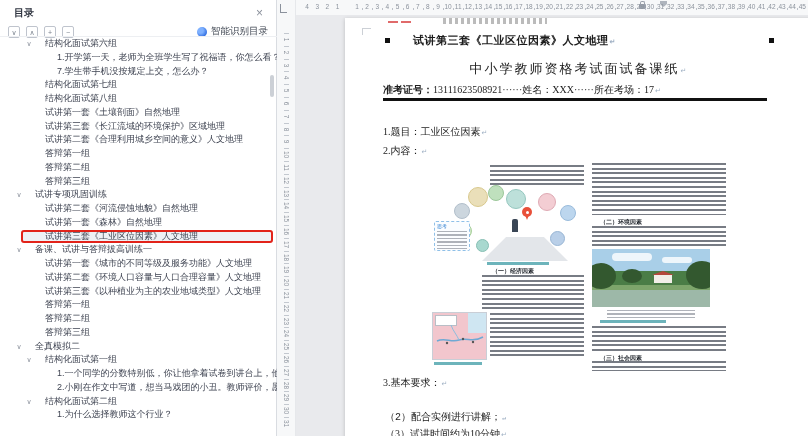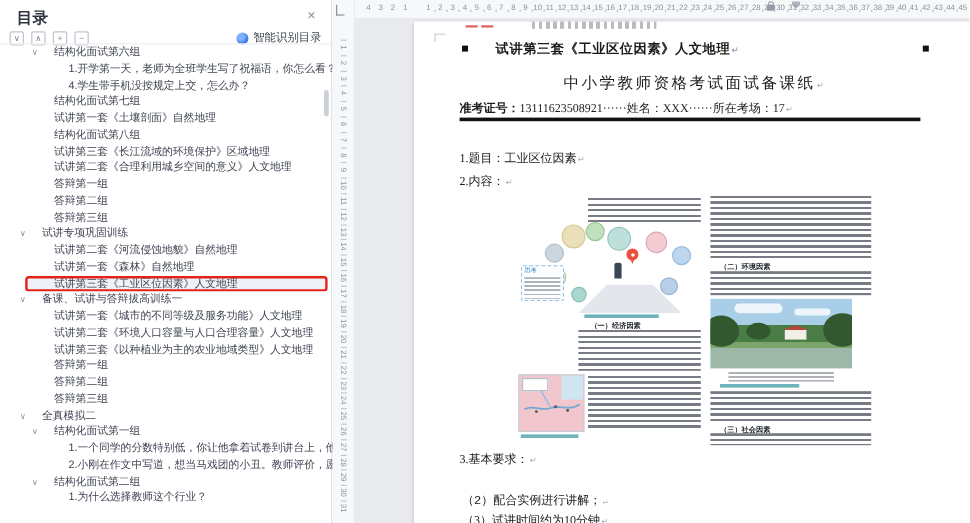--- a/index.html
+++ b/index.html
@@ -1,21 +1,21 @@
 <!DOCTYPE html>
 <html><head>
 <meta charset="utf-8">
 <style>
   html,body{margin:0;padding:0;}
   #app{position:relative;width:808px;height:436px;background:#fff;overflow:hidden;
        font-family:"Liberation Sans",sans-serif;-webkit-font-smoothing:antialiased;}
   
   .panel{position:absolute;left:0;top:0;width:277px;height:436px;background:#fff;
          border-right:1px solid #d9dce1;box-sizing:border-box;}
-  .panel-title{position:absolute;left:14px;top:6px;font-size:13px;font-weight:bold;color:#2f3440;}
+  .panel-title{position:absolute;left:14px;top:6px;font-size:10px;font-weight:bold;color:#2f3440;}
   .panel-close{position:absolute;left:256px;top:6px;font-size:12px;color:#8b919c;cursor:pointer;}
   .ptool{position:absolute;top:26px;left:8px;display:flex;gap:6px;}
   .pbtn{width:12px;height:12px;border:1px solid #bfc4cd;border-radius:2px;color:#7a828e;
         font-size:7px;line-height:11px;text-align:center;background:#fff;box-sizing:border-box;}
   .smart{position:absolute;top:25px;right:8px;display:flex;align-items:center;gap:4px;}
   .ai-ball{width:10px;height:10px;border-radius:50%;
            background:radial-gradient(circle at 35% 35%, #7fb1ff 0 30%, #2f6de0 75%);}
   .smart-label{font-size:9.5px;color:#3d4450;}
   .pdivider{position:absolute;left:0;top:36px;width:277px;height:1px;background:#edeff2;}
   .tree{position:absolute;left:0;top:37px;width:277px;height:399px;overflow:hidden;}
@@ -109,24 +109,24 @@
       <div class="pbtn">−</div>
     </div>
     <div class="smart">
       <span class="ai-ball"></span>
       <span class="smart-label">智能识别目录</span>
     </div>
     <div class="pdivider"></div>
     <div class="tree">
         <div class="trow lv1"><span class="chev">∨</span><span class="tlabel">结构化面试第六组</span></div>
         <div class="trow lv2"><span class="chev"></span><span class="tlabel">1.开学第一天，老师为全班学生写了祝福语，你怎么看？</span></div>
-        <div class="trow lv2"><span class="chev"></span><span class="tlabel">4.学生带手机没按规定上交，怎么办？</span></div>
+        <div class="trow lv2"><span class="chev"></span><span class="tlabel">7.学生带手机没按规定上交，怎么办？</span></div>
         <div class="trow lv1"><span class="chev"></span><span class="tlabel">结构化面试第七组</span></div>
+        <div class="trow lv1"><span class="chev"></span><span class="tlabel">结构化面试第八组</span></div>
         <div class="trow lv1"><span class="chev"></span><span class="tlabel">试讲第一套《土壤剖面》自然地理</span></div>
-        <div class="trow lv1"><span class="chev"></span><span class="tlabel">结构化面试第八组</span></div>
         <div class="trow lv1"><span class="chev"></span><span class="tlabel">试讲第三套《长江流域的环境保护》区域地理</span></div>
         <div class="trow lv1"><span class="chev"></span><span class="tlabel">试讲第二套《合理利用城乡空间的意义》人文地理</span></div>
         <div class="trow lv1"><span class="chev"></span><span class="tlabel">答辩第一组</span></div>
         <div class="trow lv1"><span class="chev"></span><span class="tlabel">答辩第二组</span></div>
         <div class="trow lv1"><span class="chev"></span><span class="tlabel">答辩第三组</span></div>
         <div class="trow lv0"><span class="chev">∨</span><span class="tlabel">试讲专项巩固训练</span></div>
         <div class="trow lv1"><span class="chev"></span><span class="tlabel">试讲第二套《河流侵蚀地貌》自然地理</span></div>
         <div class="trow lv1"><span class="chev"></span><span class="tlabel">试讲第一套《森林》自然地理</span></div>
         <div class="trow lv1 hl"><span class="chev"></span><span class="tlabel">试讲第三套《工业区位因素》人文地理</span></div>
         <div class="trow lv0"><span class="chev">∨</span><span class="tlabel">备课、试讲与答辩拔高训练一</span></div>

